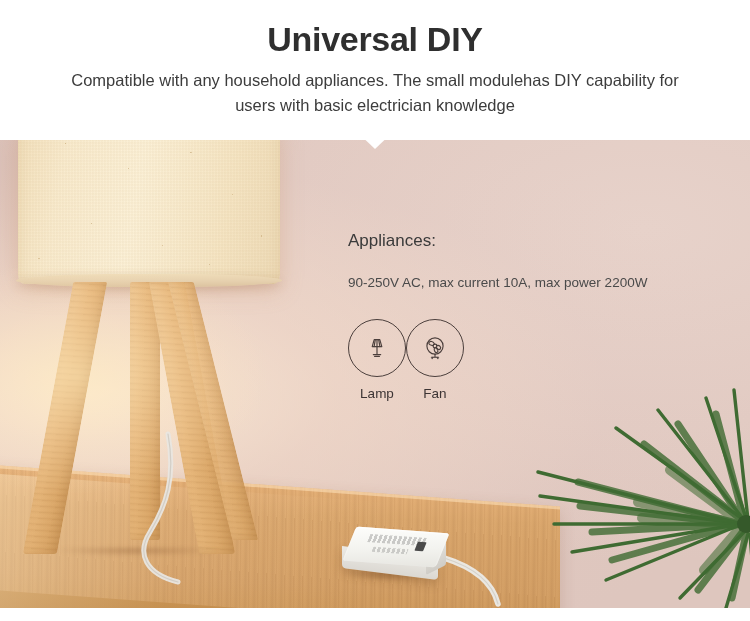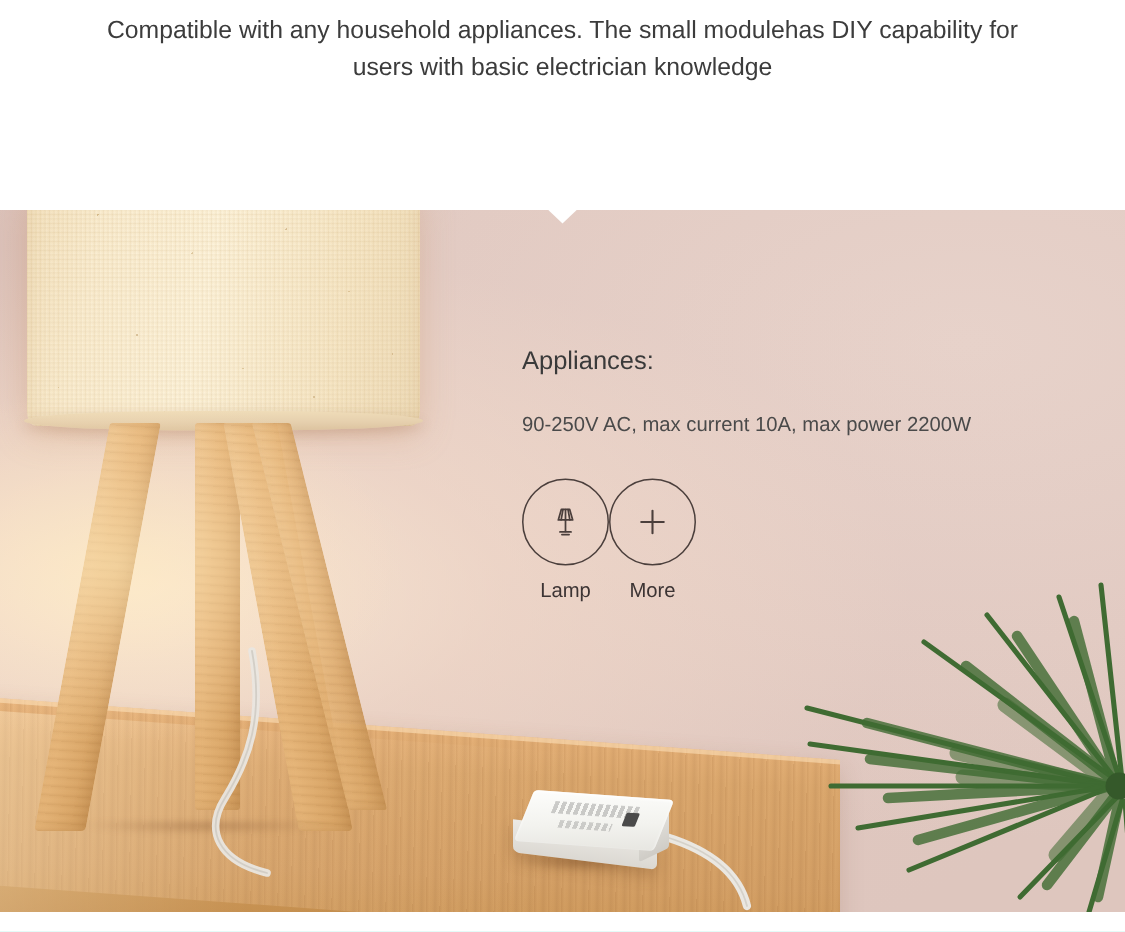--- a/index.html
+++ b/index.html
@@ -238,20 +238,21 @@
   .bottom-strip{
     position:absolute;left:0;top:608px;width:750px;height:13px;background:#ffffff;
   }
 </style>
 </head>
 <body>
 
 <div class="page">
 
   <div class="header">
+    <h1 class="title">Universal DIY</h1>
     <p class="subtitle">Compatible with any household appliances. The small modulehas DIY capability for users with basic electrician knowledge</p>
   </div>
   <div class="notch"></div>
 
   <div class="scene">
 
     <div class="wall"></div>
     <div class="wall-shadow"></div>
 
     <div class="table"></div>
@@ -341,32 +342,39 @@
                 <path d="M16.7 6.7 L 17.9 13.6"></path>
                 <path d="M15 13.7 L 15 21.3"></path>
                 <path d="M11.3 21.6 L 18.7 21.6"></path>
                 <path d="M12.6 23.4 L 17.4 23.4"></path>
               </g>
             </svg>
           </div>
           <div class="icon-label">Lamp</div>
         </div>
 
-
         <div class="icon-item">
           <div class="icon-circle">
             <svg width="30" height="30" viewBox="0 0 30 30">
-              <g stroke="#4b3f3c" stroke-width="1.4" stroke-linecap="round">
-                <path d="M15 7.5 L 15 22.5"></path>
-                <path d="M7.5 15 L 22.5 15"></path>
+              <g fill="none" stroke="#4b3f3c" stroke-width="1.15" stroke-linecap="round" stroke-linejoin="round">
+                <circle cx="15" cy="13" r="8.1"></circle>
+                <circle cx="15" cy="13" r="1.9"></circle>
+                <path d="M14.6 11.2 C 13.4 8.2, 10.0 7.6, 9.0 9.6 C 8.2 11.2, 10.4 12.4, 13.3 12.6"></path>
+                <path d="M16.6 12.6 C 19.6 11.6, 21.6 14.4, 20.2 16.0 C 19.0 17.4, 17.1 15.8, 16.2 13.9"></path>
+                <path d="M14.4 14.9 C 13.6 17.9, 15.6 20.2, 17.3 19.2 C 18.8 18.3, 17.5 16.1, 15.7 14.7"></path>
+                <path d="M15 21.2 L 15 23.9"></path>
+                <path d="M11.4 24.2 L 18.6 24.2"></path>
+                <path d="M12.9 24.3 L 12.0 25.6"></path>
+                <path d="M17.1 24.3 L 18.0 25.6"></path>
               </g>
             </svg>
           </div>
-          <div class="icon-label">More</div>
+          <div class="icon-label">Fan</div>
         </div>
+
 
       </div>
     </div>
 
   </div>
 
   <div class="bottom-strip"></div>
 </div>
 
 </body></html>

